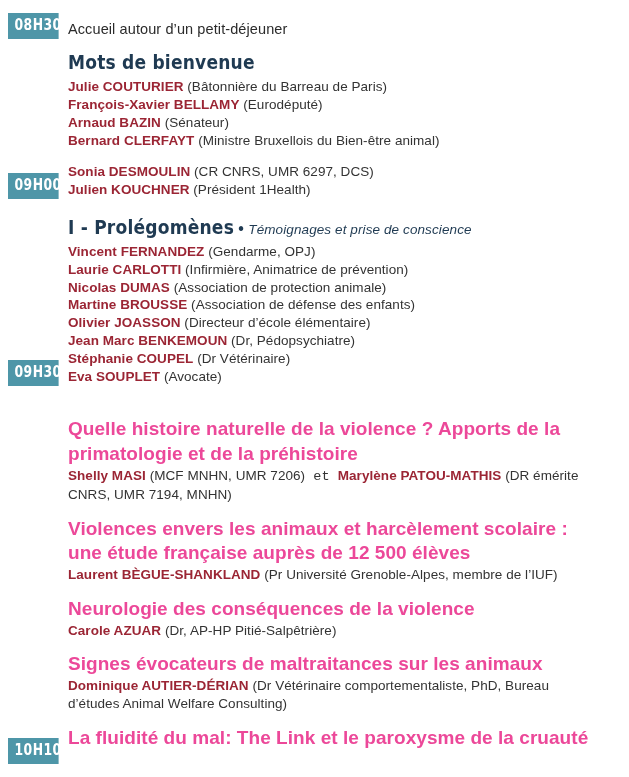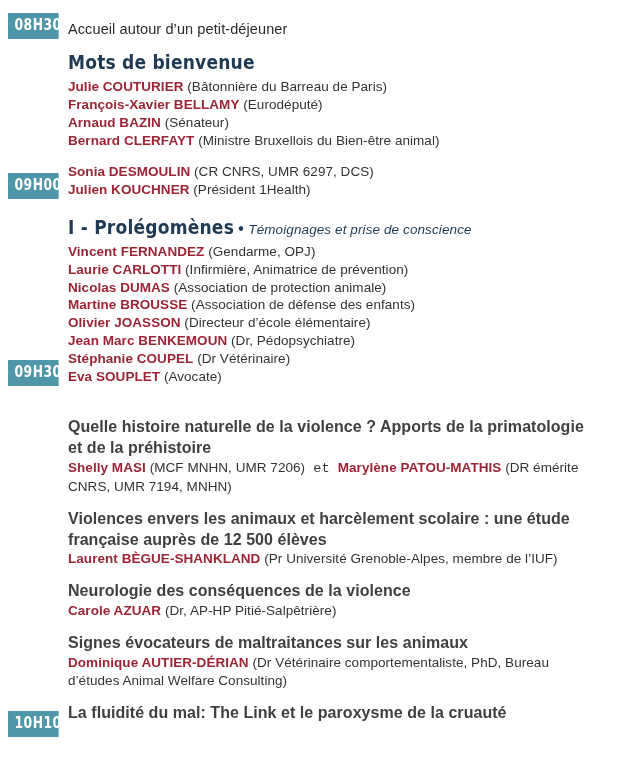--- a/index.html
+++ b/index.html
@@ -114,23 +114,23 @@
   }
   .spacer-gap {
     height: 13px;
   }
 
   
   .talk-block {
     margin-bottom: 13px;
   }
   .talk-title {
-    color: #404040;
-    font-weight: bold;
-    font-size: 16px;
+    color: #ec4899;
+    font-weight: bold;
+    font-size: 19px;
     line-height: 1.3;
     letter-spacing: 0.05px;
     display: block;
   }
   .talk-people {
     font-size: 13.5px;
     line-height: 1.33;
     color: #333333;
     display: block;
     letter-spacing: 0.05px;

